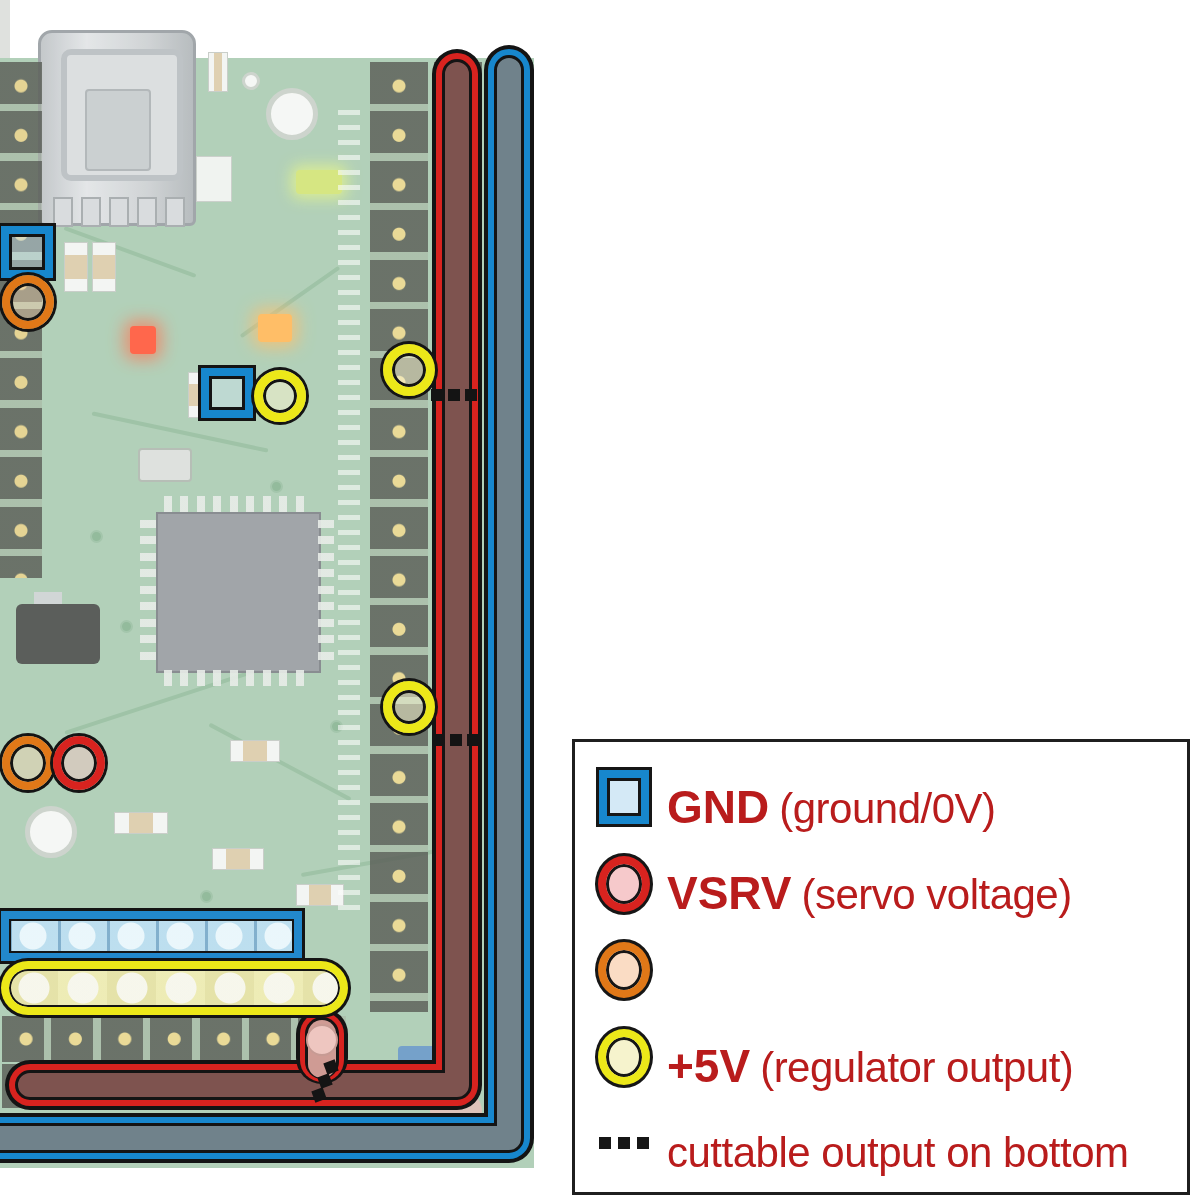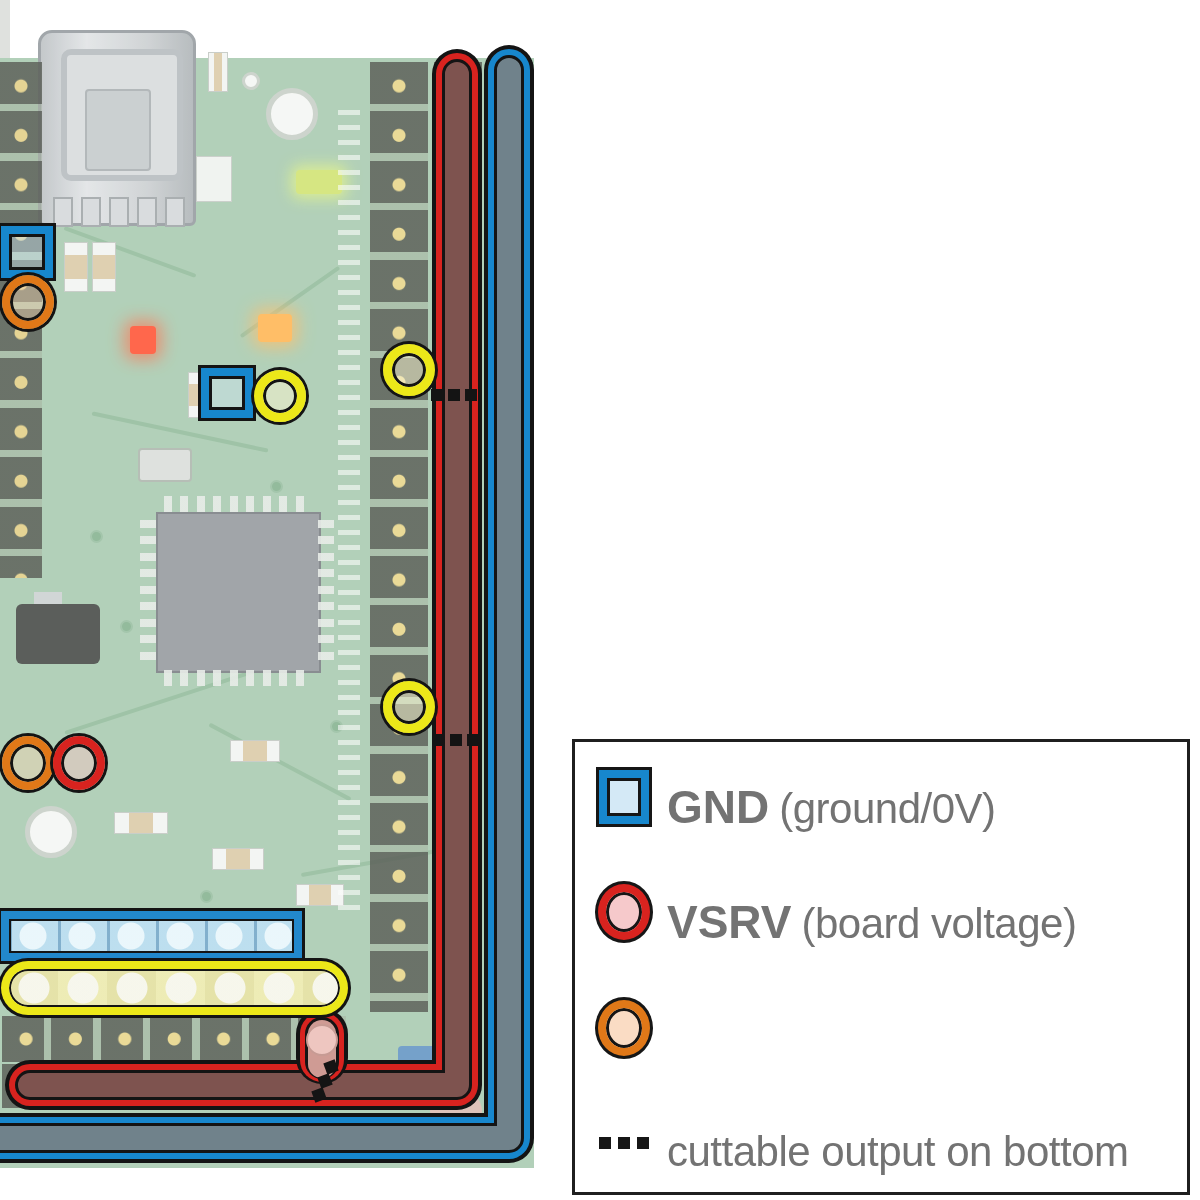--- a/index.html
+++ b/index.html
@@ -57,21 +57,21 @@
   .legend{left:572px;top:739px;width:618px;height:456px;background:#ffffff;border:3px solid #1f1f1f;box-sizing:border-box;display:flex;flex-direction:column;justify-content:space-between;padding:26px 8px 20px 20px;}
   .lrow{display:flex;align-items:center;height:58px;}
   .licon{width:58px;flex:0 0 58px;display:flex;align-items:center;justify-content:center;}
   .lsq{width:50px;height:54px;box-sizing:border-box;border:8px solid #1787cd;background:#d4e9f6;box-shadow:0 0 0 3px #161616, inset 0 0 0 3px #161616;}
   .lcirc{width:52px;height:56px;box-sizing:border-box;border-radius:50%;box-shadow:0 0 0 3px #161616, inset 0 0 0 3px #161616;}
   .lcirc.red{border:8px solid #d8231f;background:#f6c9cb;}
   .lcirc.orange{border:8px solid #e07818;background:#fadcc4;}
   .lcirc.yellow{border:8px solid #ece819;background:#f6f3cd;}
   .ldots{display:flex;gap:7px;}
   .ldots span{width:12px;height:12px;background:#161616;display:block;}
-  .ltext{margin-left:14px;white-space:nowrap;color:#737373;font-size:42px;letter-spacing:-.5px;margin-top:19px;}
+  .ltext{margin-left:14px;white-space:nowrap;color:#b91c1c;font-size:42px;letter-spacing:-.5px;margin-top:19px;}
   .ltext b{font-size:46px;font-weight:700;margin-right:10px;letter-spacing:0;}
 </style>
 </head>
 <body>
 
 <div class="canvas">
 
   <div class="abs board"></div>
   <div class="abs corner-strip"></div>
 
@@ -196,26 +196,32 @@
     <div class="lrow">
       <div class="licon">
         <div class="lsq"></div>
       </div>
       <div class="ltext"><b>GND</b><span>(ground/0V)</span></div>
     </div>
     <div class="lrow">
       <div class="licon">
         <div class="lcirc red"></div>
       </div>
-      <div class="ltext"><b>VSRV</b><span>(board voltage)</span></div>
+      <div class="ltext"><b>VSRV</b><span>(servo voltage)</span></div>
     </div>
     <div class="lrow">
       <div class="licon">
         <div class="lcirc orange"></div>
       </div>
+    </div>
+    <div class="lrow">
+      <div class="licon">
+        <div class="lcirc yellow"></div>
+      </div>
+      <div class="ltext"><b>+5V</b><span>(regulator output)</span></div>
     </div>
     <div class="lrow">
       <div class="licon">
         <div class="ldots">
             <span></span>
             <span></span>
             <span></span>
           </div>
       </div>
       <div class="ltext"><span>cuttable output on bottom</span></div>

